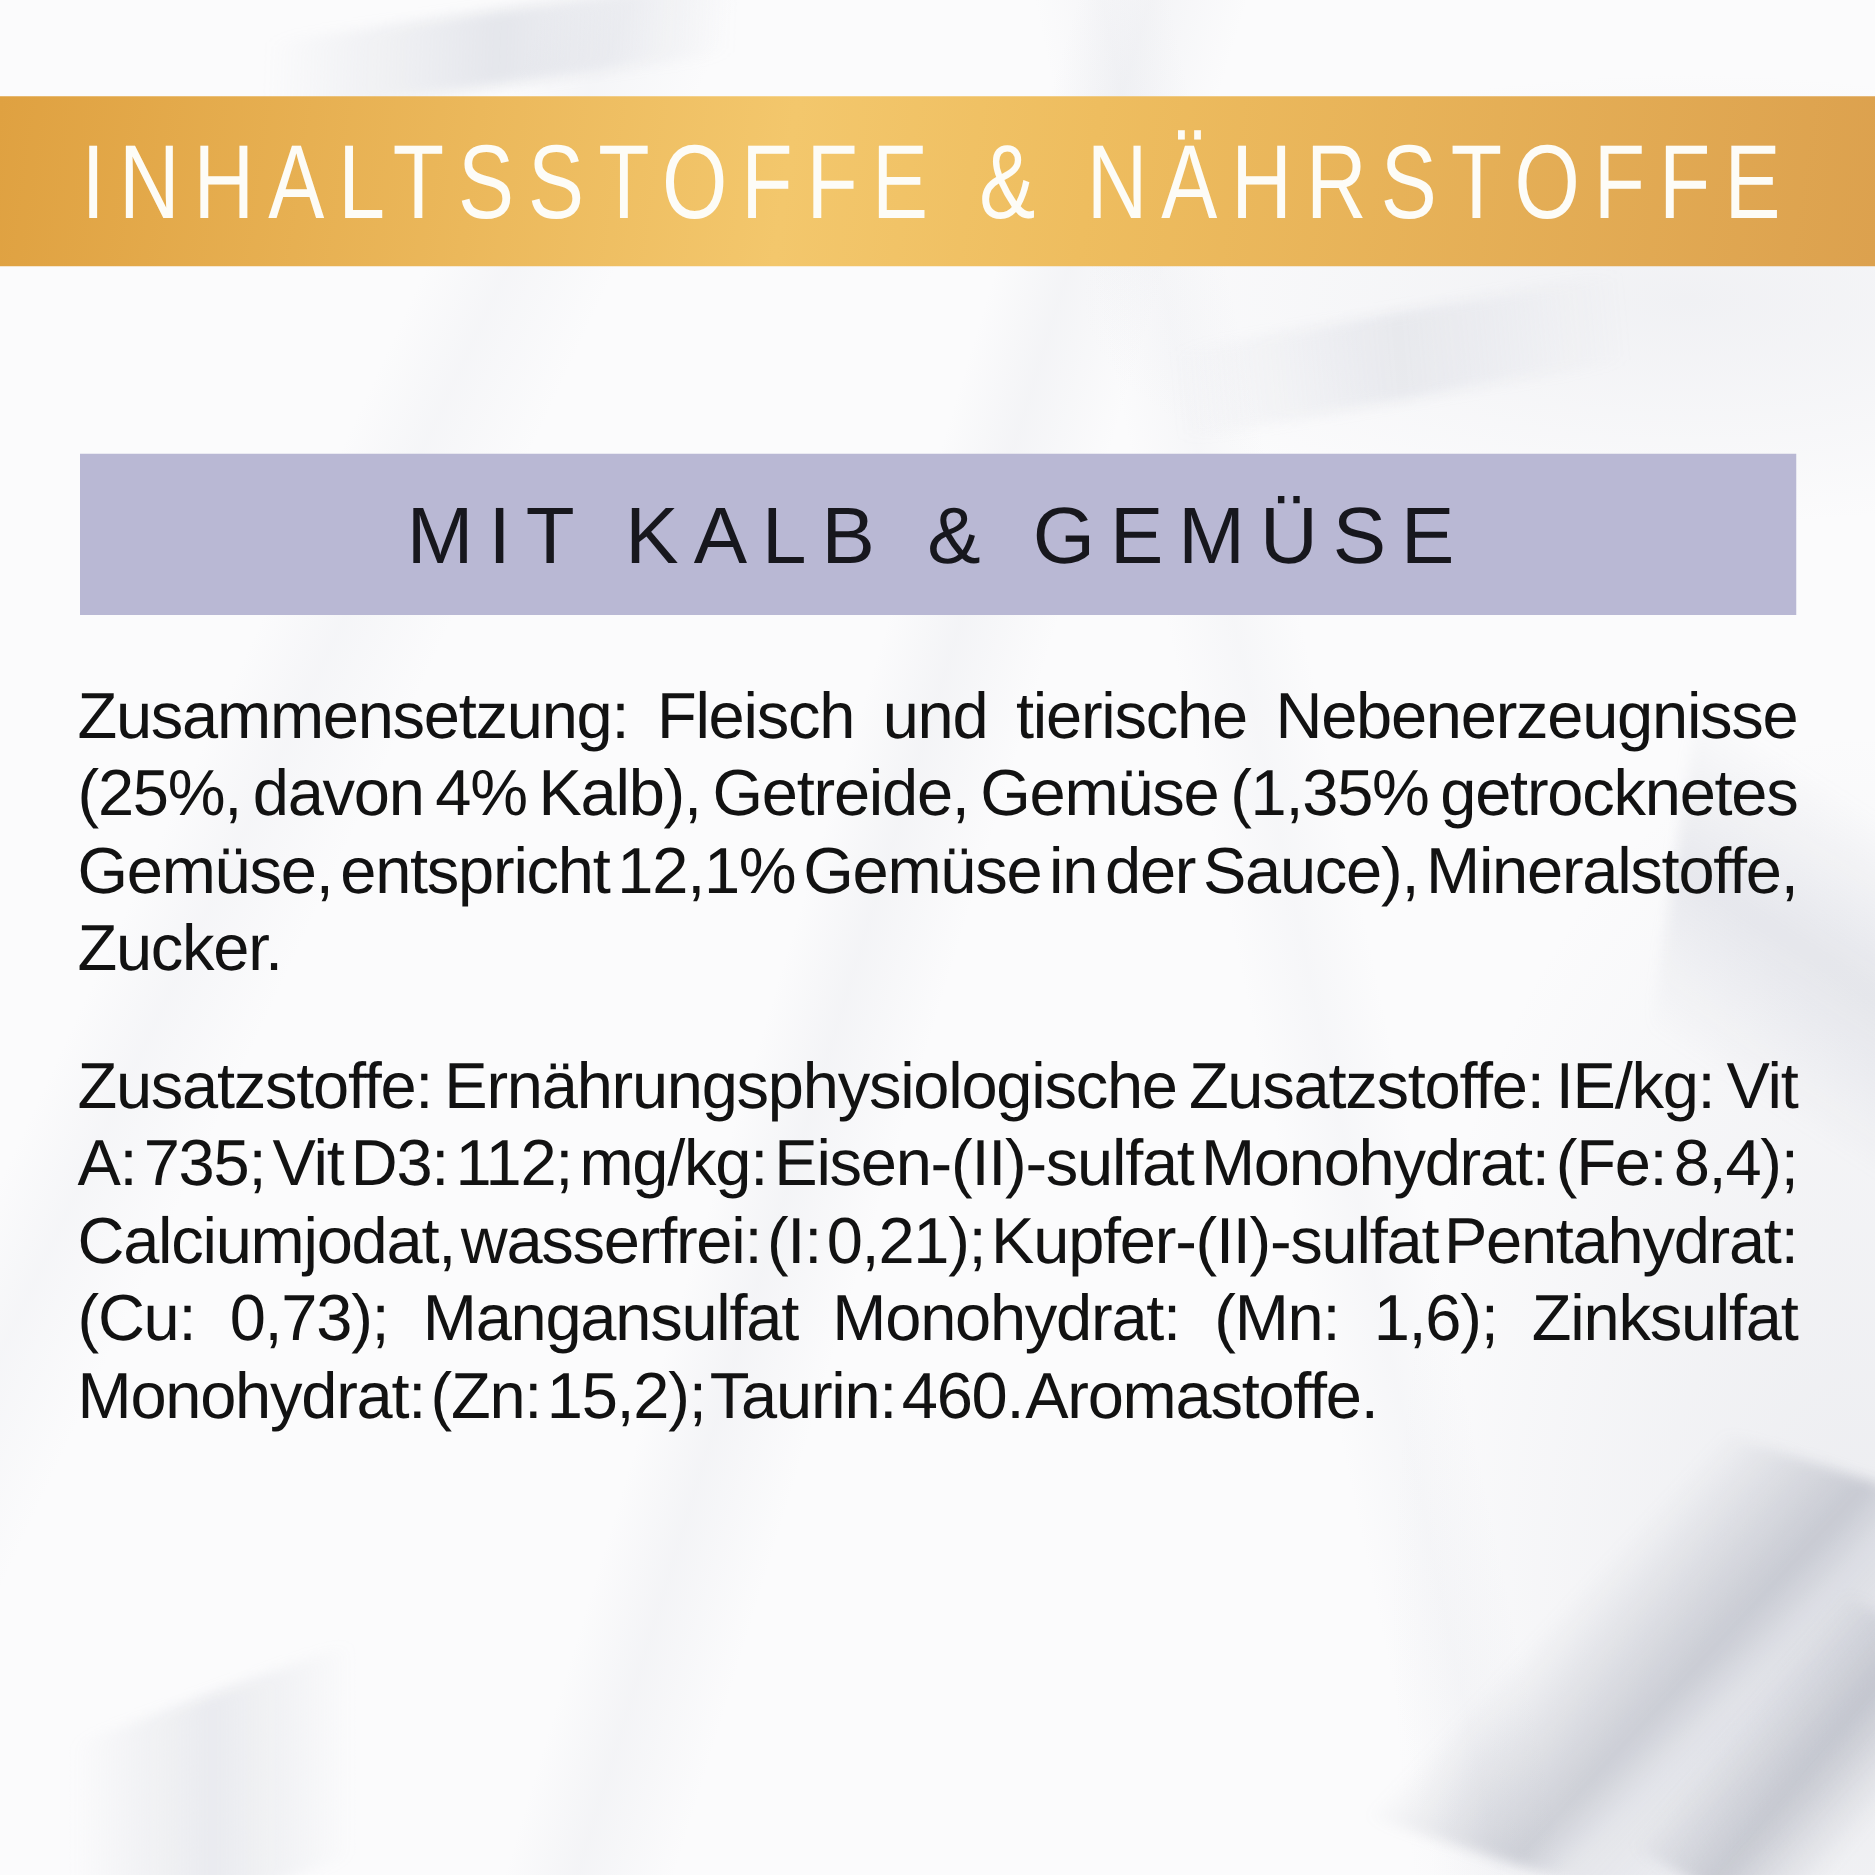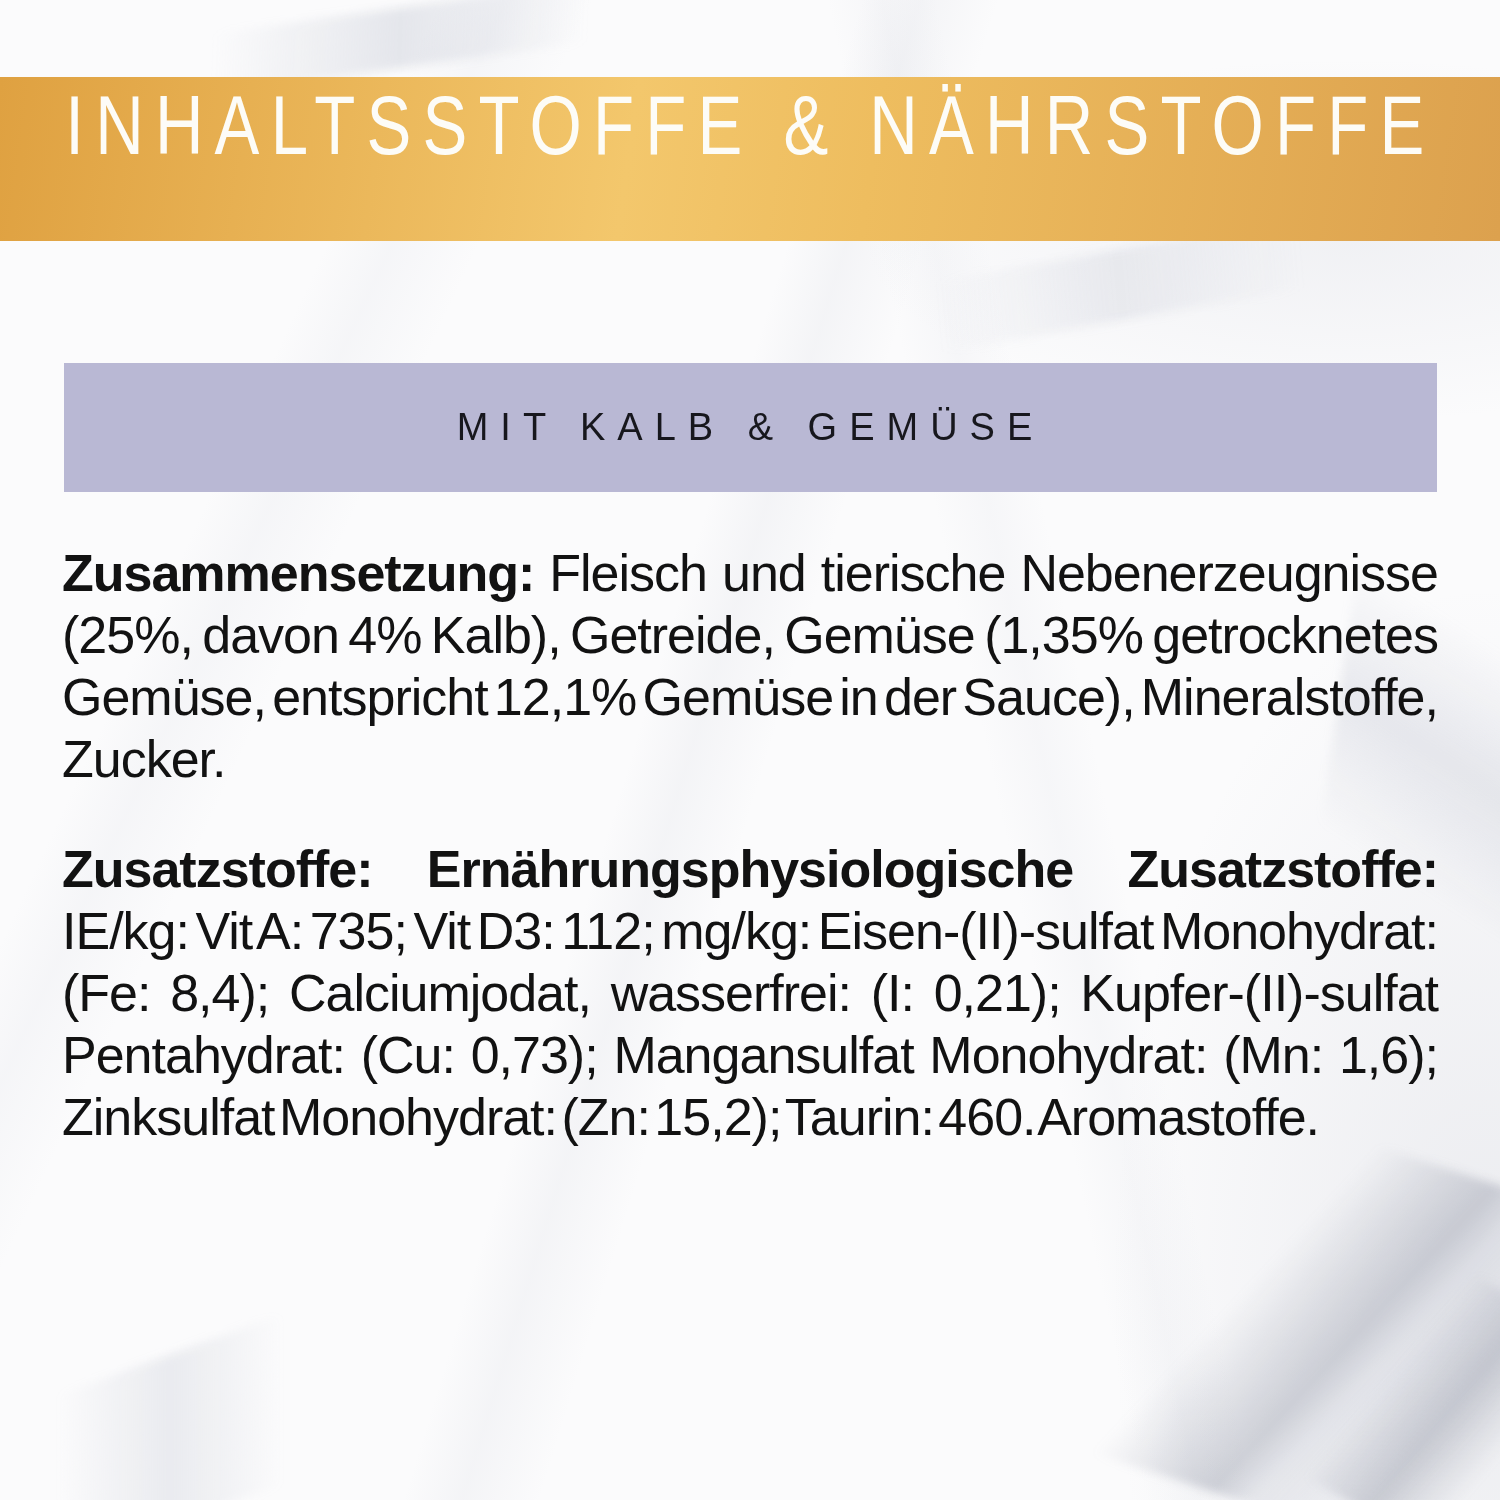--- a/index.html
+++ b/index.html
@@ -39,28 +39,28 @@
   .vein-5 { left: 1280px; top: 1280px; width: 340px; height: 260px;
             background: linear-gradient(100deg, transparent 32%, rgba(110,116,135,0.30) 50%, transparent 68%);
             transform: rotate(30deg); }
   .vein-6 { left: -40px; top: 1360px; width: 420px; height: 160px;
             background: linear-gradient(110deg, transparent 25%, rgba(170,176,192,0.22) 50%, transparent 75%);
             transform: rotate(-20deg); }
 
   .gold-banner {
     position: absolute;
     left: 0; top: 77px;
-    width: 100%; height: 164px;
+    width: 100%; height: 136px;
     background: linear-gradient(98deg,
       var(--gold-left, #dfa141) 0%,
       var(--gold-mid,  #f3c76c) 42%,
       var(--gold-mid2, #eebd5f) 58%,
       var(--gold-right,#dca14e) 100%);
     display: flex;
-    align-items: flex-start;
+    align-items: center;
     justify-content: center;
   }
   .gold-banner h1 {
     margin: 0;
     color: var(--banner-text, #fdfcf7);
     font-size: 84px;
     font-weight: 400;
     letter-spacing: 14px;
     white-space: nowrap;
     transform: scaleX(0.80);
@@ -72,42 +72,42 @@
     left: 64px; top: 363px;
     width: 1373px; height: 129px;
     background: var(--lavender, #b9b8d4);
     display: flex;
     align-items: center;
     justify-content: center;
   }
   .variant-banner h2 {
     margin: 0;
     color: var(--variant-text, #17171d);
-    font-size: 38px;
+    font-size: 64px;
     font-weight: 500;
     letter-spacing: 12px;
     white-space: nowrap;
   }
 
   .body-copy {
     position: absolute;
     left: 62px; top: 542px;
     width: 1376px;
     color: var(--body-text, #121212);
   }
   .body-copy p {
     margin: 0 0 48px 0;
     font-size: 52px;
     line-height: 62px;
     letter-spacing: -1px;
     word-spacing: -9px;
     text-align: justify;
   }
   .body-copy p:last-child { margin-bottom: 0; }
-  .body-copy strong { font-weight: 700; }
+  .body-copy strong { font-weight: 400; }
 </style>
 </head>
 <body>
 
 <div class="canvas">
 
   <div class="vein vein-1"></div>
   <div class="vein vein-2"></div>
   <div class="vein vein-3"></div>
   <div class="vein vein-4"></div>

